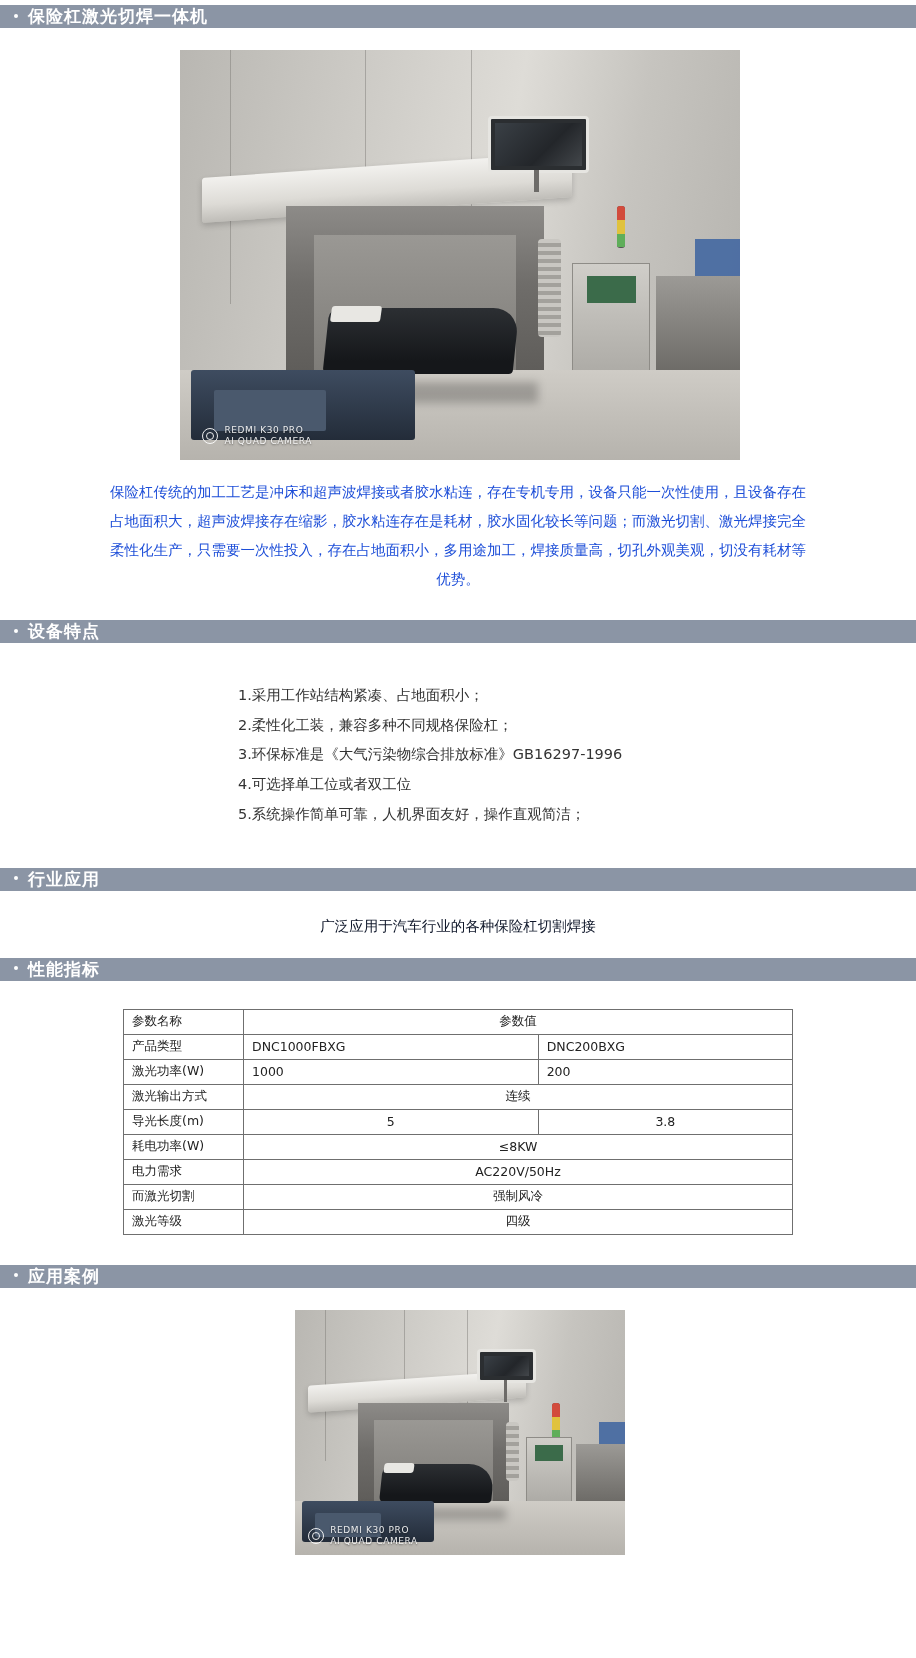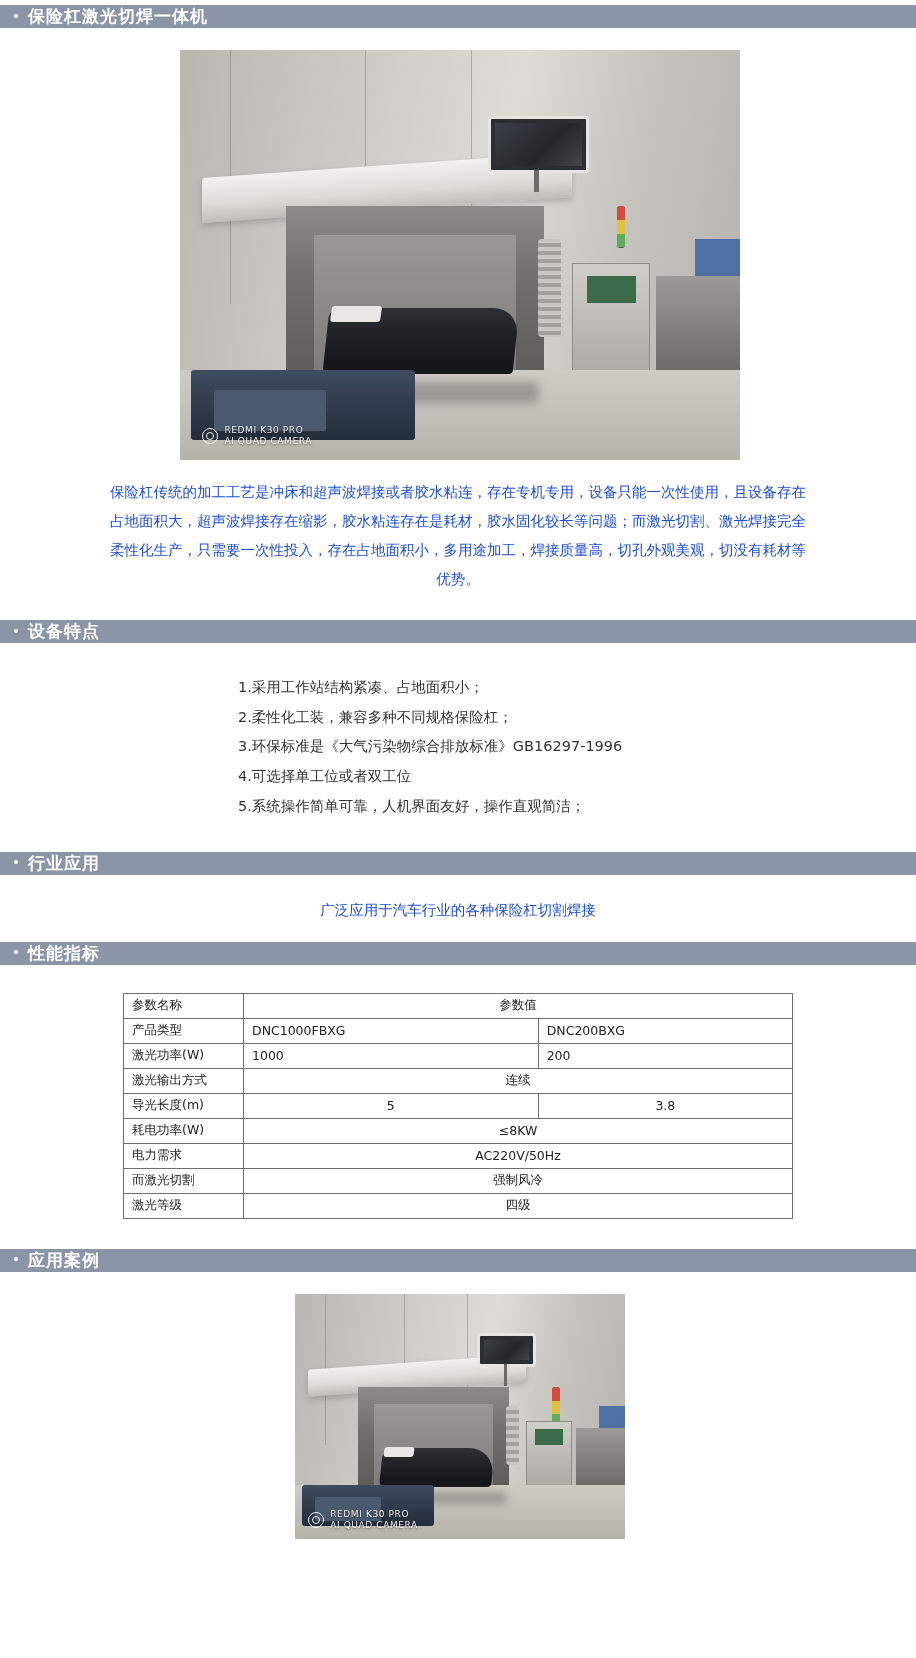--- a/index.html
+++ b/index.html
@@ -216,32 +216,32 @@
     text-justify: inter-ideograph;
   }
 
   .features {
     padding: 26px 0 26px 0;
     display: flex;
     justify-content: center;
   }
   .features ol {
     list-style: none;
-    margin: 4px; padding: 0;
+    margin: 12px; padding: 0;
     font-size: 14.5px;
     line-height: 2.05;
     color: #333333;
     width: 440px;
   }
   .features li { white-space: pre-wrap; }
 
   .industry {
     text-align: center;
     font-size: 14.5px;
-    color: #1d4ed8;
+    color: #0f172a;
     padding: 26px 0 22px 0;
   }
 
   .table-wrap {
     display: flex;
     justify-content: center;
     padding: 28px 0 30px 0;
   }
   table.spec {
     border-collapse: collapse;

